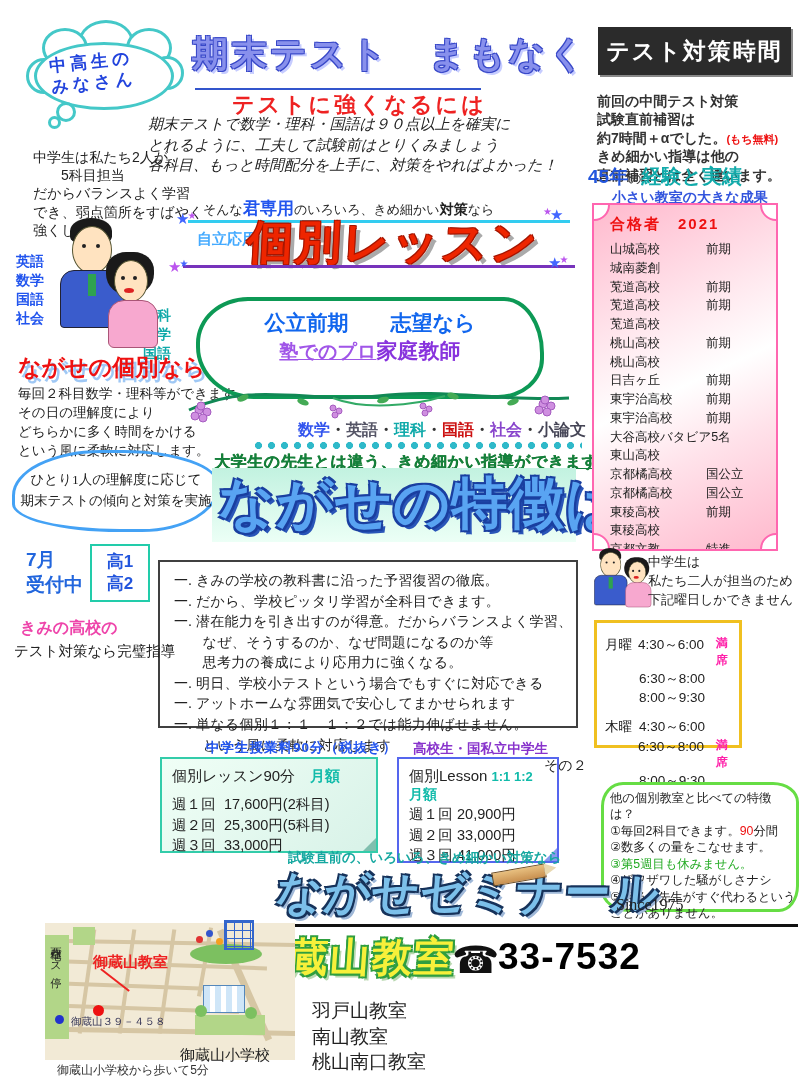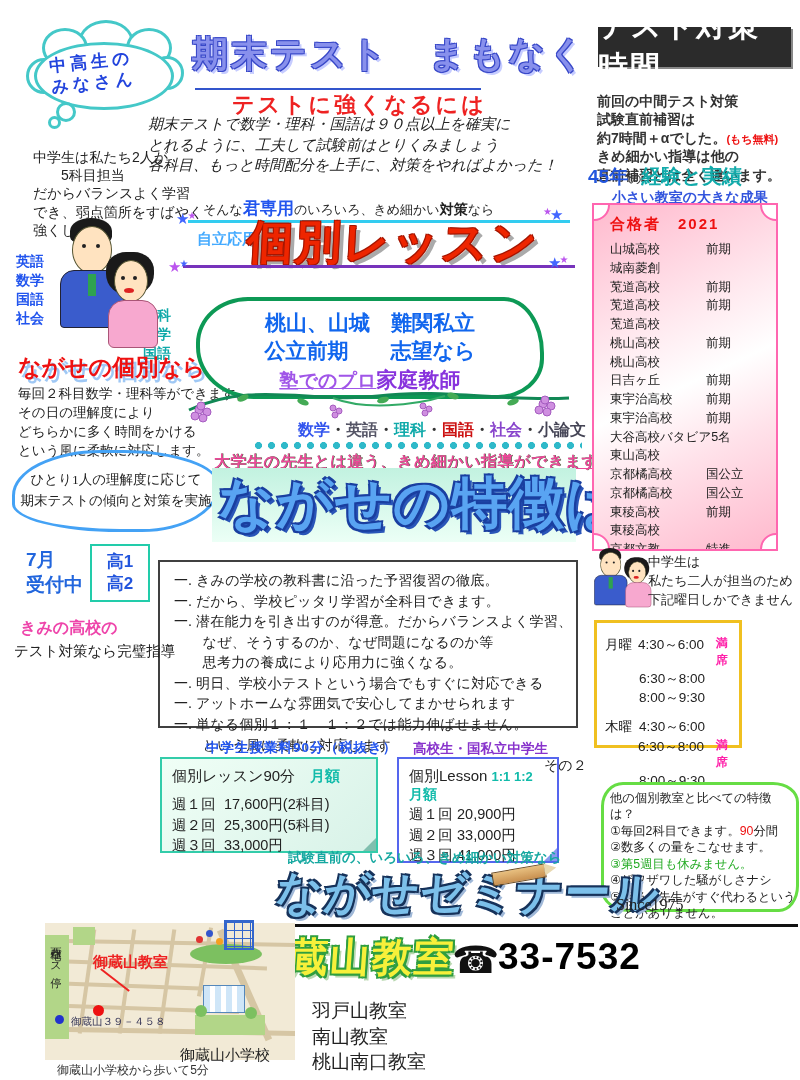--- a/index.html
+++ b/index.html
@@ -24,21 +24,21 @@
 
   
   .main-title{left:192px;top:30px;font-size:36px;font-weight:bold;color:#8890ec;letter-spacing:3px;
      text-shadow:-1px -1px 0 #3848c8,1px -1px 0 #3848c8,-1px 1px 0 #3848c8,1px 1px 0 #3848c8,3px 3px 0 #c6ccff;}
   .title-underline{left:195px;top:88px;width:286px;height:2px;background:#3355cc;}
   .sub-red{left:232px;top:90px;font-size:22px;font-weight:bold;color:#ee2222;letter-spacing:3px;}
 
   .intro-par{left:148px;top:114px;width:420px;font-size:15px;line-height:1.38;color:#222;font-style:italic;}
 
   
-  .badge{left:598px;top:27px;width:193px;height:40px;background:#2b2b2b;color:#fff;font-size:30px;
+  .badge{left:598px;top:27px;width:193px;height:48px;background:#2b2b2b;color:#fff;font-size:23px;
      font-weight:bold;display:flex;align-items:center;justify-content:center;letter-spacing:2px;
      box-shadow:2px 2px 0 #888;}
   .right-info{left:597px;top:92px;font-size:14px;font-weight:bold;line-height:1.32;color:#333;}
   .free-note{color:#ee1111;font-size:11px;font-weight:bold;}
   .exp-line{left:588px;top:163px;font-size:19px;font-weight:bold;}
   .exp-years{color:#2255dd;} .exp-no{color:#333;font-size:13px;font-weight:normal;}
   .exp-rest{color:#11aaaa;font-size:20px;}
   .exp-sub{left:612px;top:189px;font-size:14px;color:#3355dd;font-weight:bold;}
 
   
@@ -86,21 +86,21 @@
   .tb1{font-size:21px;font-weight:bold;color:#1166ee;line-height:1.35;}
   .tb3a{font-size:19px;font-weight:bold;color:#a055e8;text-decoration:underline;}
   .tb3b{font-size:21px;font-weight:bold;color:#8833dd;}
 
   .subjects-line{left:298px;top:420px;font-size:16px;font-weight:bold;}
   .sj0{color:#3355ee;} .sj1{color:#555566;} .sj2{color:#11aaaa;} .sj3{color:#cc1111;}
   .sj4{color:#8844cc;} .sj5{color:#444455;} .sjsep{color:#333;}
   .dots-row{left:252px;top:441px;width:330px;height:9px;
      background-image:radial-gradient(circle,#2fb9c9 3.2px,transparent 3.8px);
      background-size:13px 9px;background-repeat:repeat-x;}
-  .quality-line{left:214px;top:452px;font-size:16px;font-weight:bold;color:#ec4899;letter-spacing:0.5px;
+  .quality-line{left:214px;top:452px;font-size:16px;font-weight:bold;color:#15803d;letter-spacing:0.5px;
      text-shadow:0.6px 0 0 #117722;text-decoration:underline;}
 
   .feat-strip{left:212px;top:468px;width:364px;height:74px;background:linear-gradient(180deg,#c2f2e0,#ecfff6);}
   .feat-title{left:218px;top:466px;font-size:56px;font-weight:bold;color:#59a4f2;letter-spacing:1px;
      text-shadow:-2px -2px 0 #1a3fa0,2px -2px 0 #1a3fa0,-2px 2px 0 #1a3fa0,2px 2px 0 #1a3fa0,4px 4px 0 #2a55b8;}
 
   .features-box{left:158px;top:560px;width:420px;height:168px;border:2px solid #404040;
      padding:9px 0 0 14px;box-sizing:border-box;}
   .features-box div{font-size:14px;line-height:1.47;white-space:pre;letter-spacing:0.3px;}
 
@@ -280,21 +280,20 @@
 <div class="abs stars" style="left:176px;top:210px;"><span class="st-b">★</span><span class="st-p st-s">★</span></div>
 <div class="abs stars" style="left:543px;top:206px;"><span class="st-p st-s">★</span><span class="st-b">★</span></div>
 <div class="abs line-cyan"></div>
 <div class="abs tag-jiritsu">自立応用</div>
 <div class="abs lesson-title">個別レッスン</div>
 <div class="abs line-purple"></div>
 <div class="abs stars" style="left:168px;top:258px;"><span class="st-p">★</span><span class="st-b st-s">★</span></div>
 <div class="abs stars" style="left:548px;top:254px;"><span class="st-b">★</span><span class="st-p st-s">★</span></div>
 
 <div class="abs target-bubble">
-  <div class="tb1">桃山、山城　難関私立</div>
   <div class="tb1">公立前期　　志望なら</div>
   <div><span class="tb3a">塾でのプロ</span><span class="tb3b">家庭教師</span></div>
 </div>
 
 <svg class="abs" style="left:183px;top:376px;" width="392" height="50" viewBox="0 0 392 50">
   <path d="M6,34 C70,4 130,28 195,20 C260,12 320,26 386,22" stroke="#118855" stroke-width="3" fill="none"></path>
   <path d="M150,22 C180,34 230,30 262,20" stroke="#33aa66" stroke-width="2" fill="none"></path>
   <g fill="#44aa55">
       <ellipse cx="60" cy="22" rx="6" ry="3" transform="rotate(-25 60 22)"></ellipse>
       <ellipse cx="120" cy="26" rx="6" ry="3" transform="rotate(20 120 26)"></ellipse>

